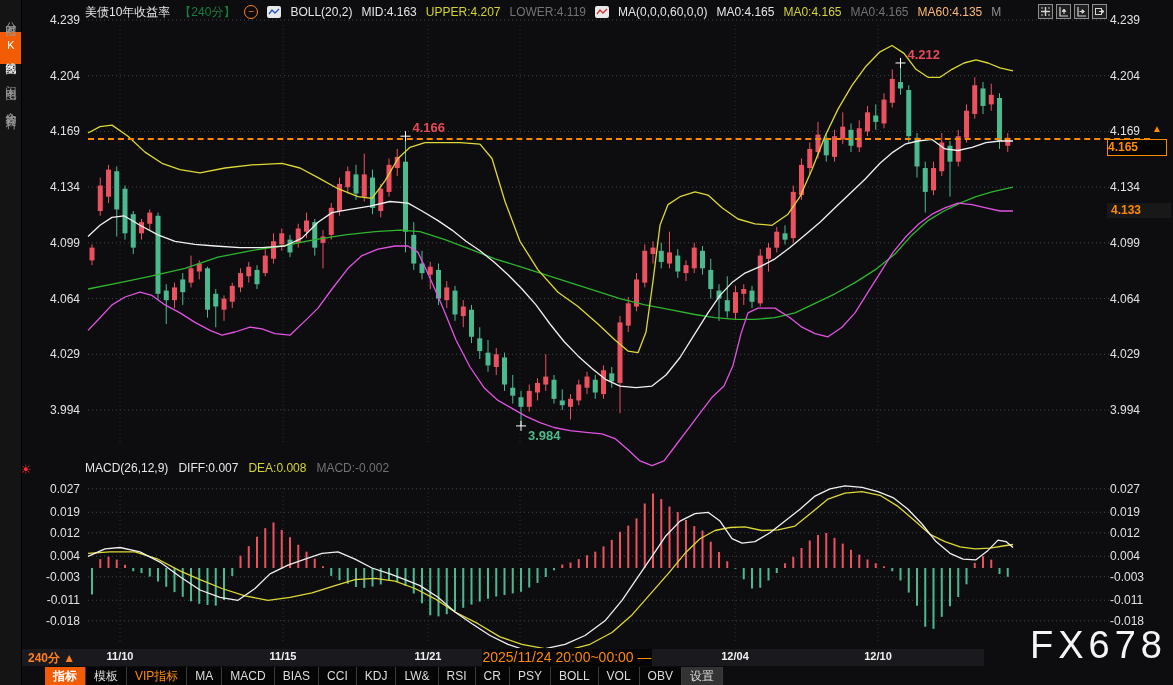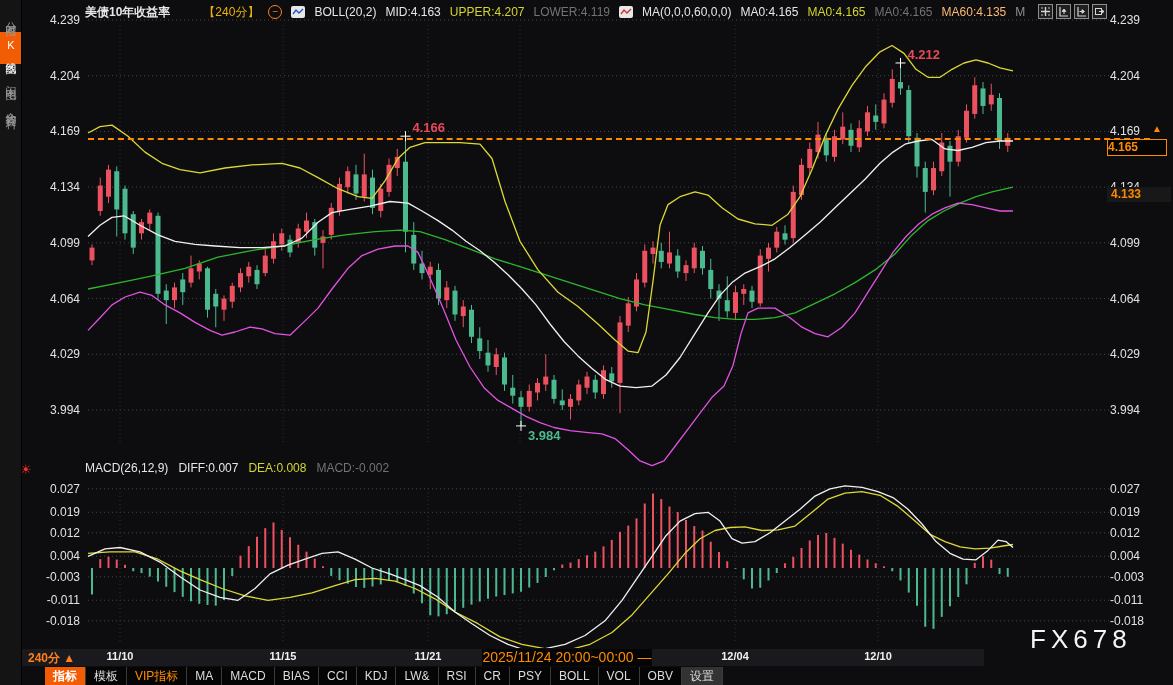--- a/index.html
+++ b/index.html
@@ -8,39 +8,39 @@
 
   
   #sidebar{position:absolute;left:0;top:0;width:21px;height:685px;background:#141414;border-right:1px solid #000;z-index:30;}
   .side-tab{writing-mode:vertical-rl;text-orientation:upright;width:21px;padding:7px 0;margin-top:6px;
             color:#9a9a9a;font-size:11px;letter-spacing:2px;text-align:center;cursor:pointer;line-height:21px;}
   .side-tab.active{background:#f25c05;color:#fff;}
 
   
   #price-header{position:absolute;left:85px;top:4px;height:16px;display:flex;align-items:center;gap:9px;
                 font-size:12px;color:#e6e6e6;white-space:nowrap;z-index:20;}
-  .c-orange{color:#eab308;margin-left:24px;} .c-yellow{color:#d4d42e;} .c-magenta{color:#737373;}
+  .c-orange{color:#15803d;} .c-yellow{color:#d4d42e;} .c-magenta{color:#737373;}
   .c-green{color:#fdba74;} .c-gray{color:#8f8f8f;} .c-white{color:#e6e6e6;}
   .minus-ic{display:inline-block;width:12px;height:12px;border:1px solid #ff7f1e;border-radius:50%;
             color:#ff7f1e;font-size:10px;line-height:11px;text-align:center;cursor:pointer;}
   .mini-chart-ic{display:inline-block;width:14px;height:12px;}
 
   #top-icons{position:absolute;left:1038px;top:4px;display:flex;gap:3px;z-index:20;}
   .icon-btn{width:13px;height:13px;border:1px solid #8d8d8d;background:#1f1f1f;display:flex;
             align-items:center;justify-content:center;cursor:pointer;}
 
   
   .ax-label{position:absolute;font-size:12px;color:#e2e2e2;width:52px;z-index:15;}
   .ax-left{left:28px;text-align:right;}
   .ax-right{left:1110px;text-align:left;}
 
   
   #price-box{position:absolute;left:1107px;top:139px;width:58px;height:15px;border:1px solid #ff8a00;
              background:#050505;color:#ff8a00;font-size:12px;font-weight:bold;line-height:15px;z-index:16;}
-  #prev-box{position:absolute;left:1107px;top:187px;width:60px;height:15px;background:#181818;
+  #prev-box{position:absolute;left:1107px;top:203px;width:60px;height:15px;background:#181818;
             color:#ff8a00;font-size:12px;font-weight:bold;line-height:15px;padding-left:4px;z-index:16;}
   #price-arrow{position:absolute;left:1152px;top:123px;color:#ff8a00;font-size:10px;z-index:16;}
 
   
   #cur-line{position:absolute;left:88px;top:138px;width:1062px;height:0;border-top:2px dashed #ff8a00;z-index:8;}
 
   
   #macd-header{position:absolute;left:85px;top:461px;display:flex;gap:10px;font-size:12px;color:#e6e6e6;z-index:20;white-space:nowrap;}
   #macd-flag{position:absolute;left:20px;top:462px;color:#ff2b2b;font-size:13px;z-index:20;}
 
@@ -51,21 +51,21 @@
   #session-box{position:absolute;left:482px;top:0;width:170px;height:17px;background:#050505;color:#ff8a00;
                font-size:14px;font-weight:normal;line-height:17px;text-align:center;}
 
   
   #toolbar{position:absolute;left:45px;top:667px;height:18px;display:flex;z-index:25;background:#050505;}
   .tb-item{padding:0 8px;font-size:12px;color:#dcdcdc;line-height:18px;border-right:1px solid #3a3a3a;cursor:pointer;white-space:nowrap;}
   .tb-item.active{background:#f25c05;color:#fff;font-weight:bold;}
   .tb-item.vip{color:#ff8a00;}
   .tb-item.settings{background:#333;}
 
-  #watermark{position:absolute;left:1030px;top:624px;font-size:26px;letter-spacing:5px;color:#f5f5f5;z-index:40;}
+  #watermark{position:absolute;left:1030px;top:624px;font-size:38px;letter-spacing:5px;color:#f5f5f5;z-index:40;}
 
   #chart-svg{position:absolute;left:0;top:0;z-index:5;}
 </style>
 </head>
 <body>
 
 <div id="app">
 
   <svg id="chart-svg" width="1173" height="648">
       <line x1="88" y1="20" x2="1110" y2="20" stroke="#45454d" stroke-width="1" stroke-dasharray="1 3"></line>
@@ -449,21 +449,21 @@
     </svg>
 
   <aside id="sidebar">
       <div class="side-tab">分时图</div>
       <div class="side-tab active">K线图</div>
       <div class="side-tab">闪电图</div>
       <div class="side-tab">合约资料</div>
     </aside>
 
   <div id="price-header">
-    <span class="c-white" style="font-weight:bold">美债10年收益率</span>
+    <span class="c-white" style="font-weight:normal">美债10年收益率</span>
     <span class="c-orange">【240分】</span>
     <span class="minus-ic">−</span>
     <span class="mini-chart-ic"><svg width="14" height="12">
           <rect x="0" y="0" width="14" height="12" rx="2" fill="#e8e8e8"></rect>
           <polyline points="2,8 5,4 8,7 12,3" fill="none" stroke="#2255cc" stroke-width="1.3"></polyline>
         </svg></span>
     <span class="c-white">BOLL(20,2)</span>
     <span class="c-white">MID:4.163</span>
     <span class="c-yellow">UPPER:4.207</span>
     <span class="c-magenta">LOWER:4.119</span>

